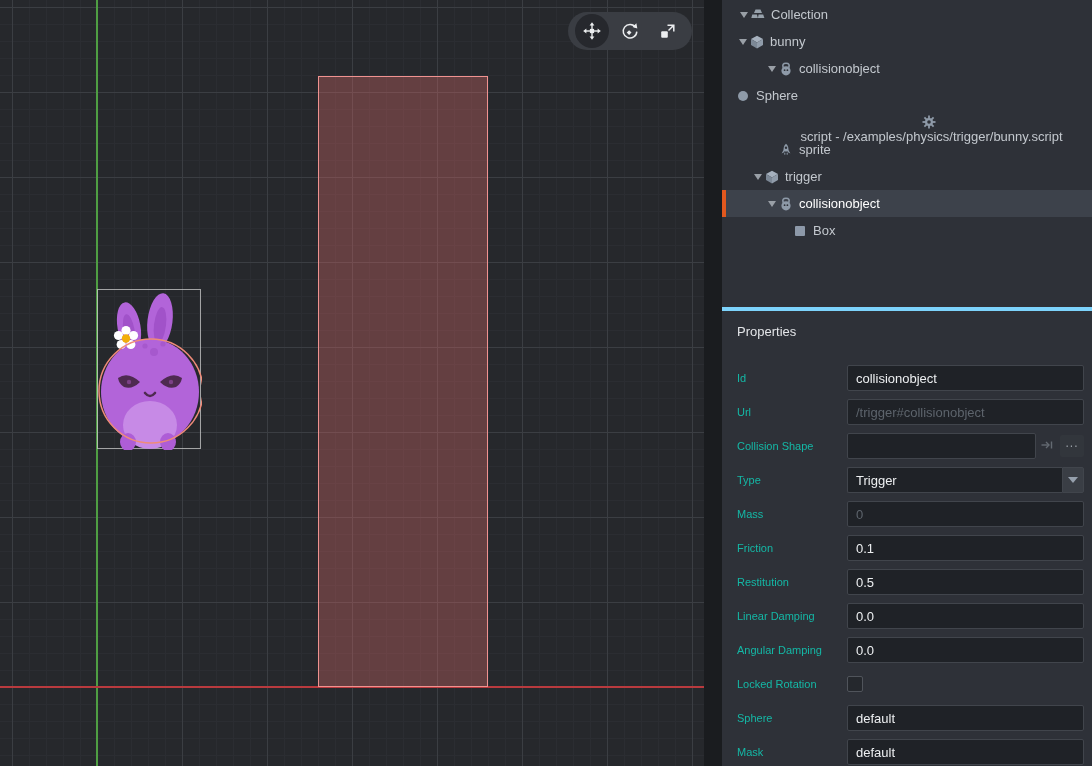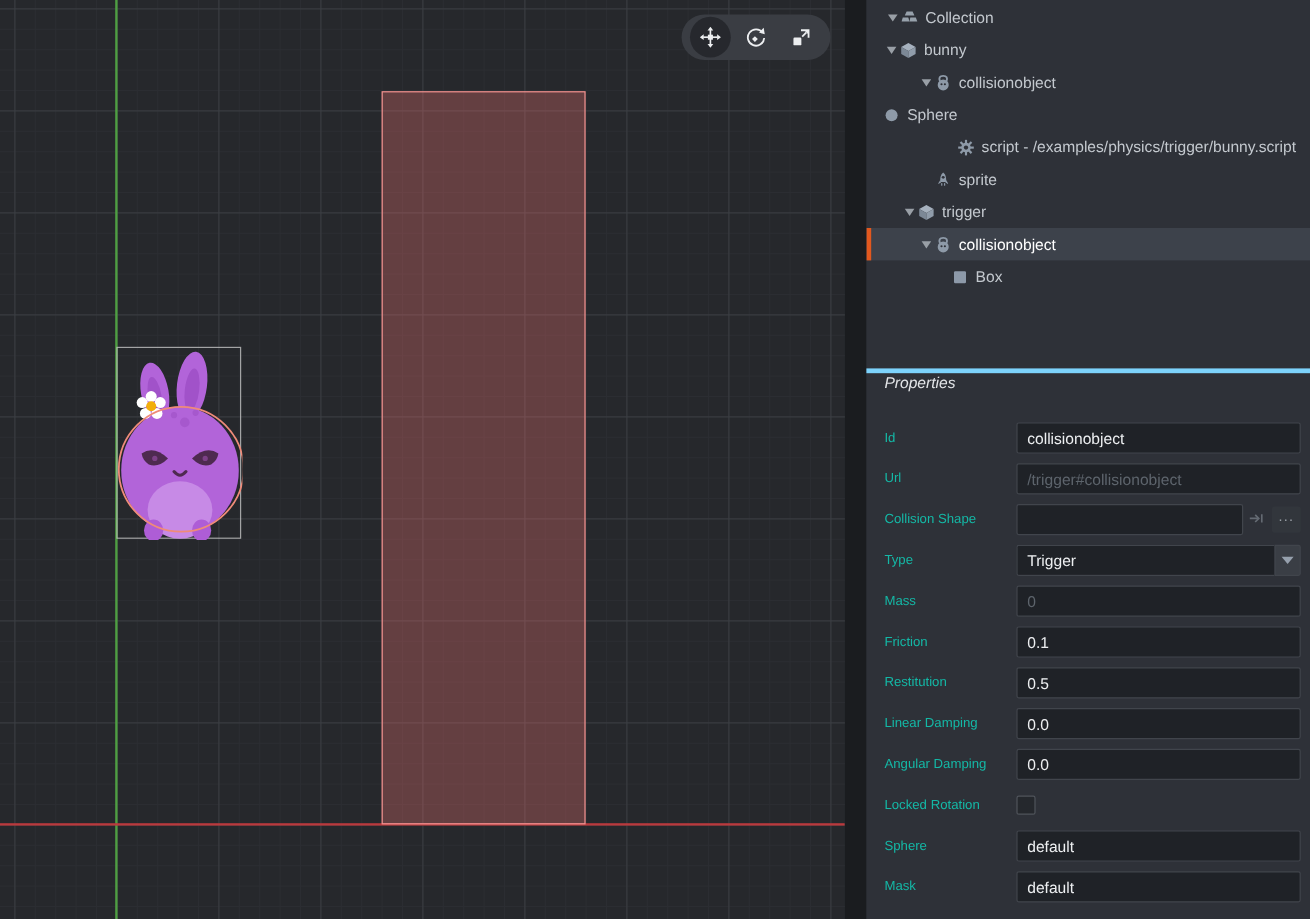--- a/index.html
+++ b/index.html
@@ -40,21 +40,21 @@
   .tree-row.selected::before{content:"";position:absolute;left:0;top:0;bottom:0;width:4px;background:#e2581e;}
   .tree-row.selected .tree-label{color:#ffffff;}
   .expander{width:13px;flex:none;display:flex;align-items:center;justify-content:center;}
   .expander i{display:block;width:0;height:0;border-left:4.5px solid transparent;border-right:4.5px solid transparent;border-top:6px solid #999fa6;}
   .expander.hidden{visibility:hidden;}
   .tree-icon{width:15px;flex:none;display:flex;align-items:center;justify-content:center;}
   .tree-icon svg{display:block;}
   .tree-label{margin-left:6px;font-size:13px;color:#c3c8ce;}
 
   .properties{flex:1;padding:0 8px 0 15px;overflow:hidden;}
-  .prop-title{margin-bottom:26px;font-size:13px;color:#e3e5e8;font-style:italic;}
+  .prop-title{padding-top:13px;margin-bottom:26px;font-size:13px;color:#e3e5e8;}
   .prop-row{display:flex;align-items:center;height:26px;margin-bottom:8px;}
   .prop-label{width:110px;flex:none;font-size:11px;color:#14b8a6;}
   .prop-control{flex:1;display:flex;align-items:center;height:26px;}
   .pinput{width:100%;height:26px;background:#1f2227;border:1px solid #41454c;border-radius:2px;
     color:#edeff1;font-size:13px;padding:0 8px;outline:none;}
   .pinput:disabled{color:#f97316;-webkit-text-fill-color:#5d646c;opacity:1;}
   .res-input{flex:1;}
   .res-go{width:22px;height:26px;border:none;background:transparent;display:flex;align-items:center;justify-content:center;padding:0;cursor:pointer;}
   .res-dots{width:24px;height:22px;margin-left:2px;border:none;background:#32363c;border-radius:2px;
     color:#9aa0a7;font-size:12px;line-height:10px;letter-spacing:1px;cursor:pointer;padding:0 0 6px 0;}
@@ -205,21 +205,21 @@
             <i></i>
           </span>
     <span class="tree-icon">
             <svg width="14" height="14" viewBox="0 0 14 14">
               <circle cx="7" cy="7" r="5" fill="#8e9aa8"></circle>
             </svg>
           </span>
     <span class="tree-label">Sphere</span>
   </div>
 
-  <div class="tree-row" style="padding-left: 62px;">
+  <div class="tree-row" style="padding-left: 43px; flex-direction: column;">
     <span class="expander hidden">
             <i></i>
           </span>
     <span class="tree-icon">
             <svg width="14" height="14" viewBox="0 0 14 14">
               <g fill="#8e9aa8">
                 <rect x="6.1" y="0.5" width="1.8" height="13"></rect>
                 <rect x="0.5" y="6.1" width="13" height="1.8"></rect>
                 <rect x="6.1" y="0.5" width="1.8" height="13" transform="rotate(45 7 7)"></rect>
                 <rect x="6.1" y="0.5" width="1.8" height="13" transform="rotate(-45 7 7)"></rect>

